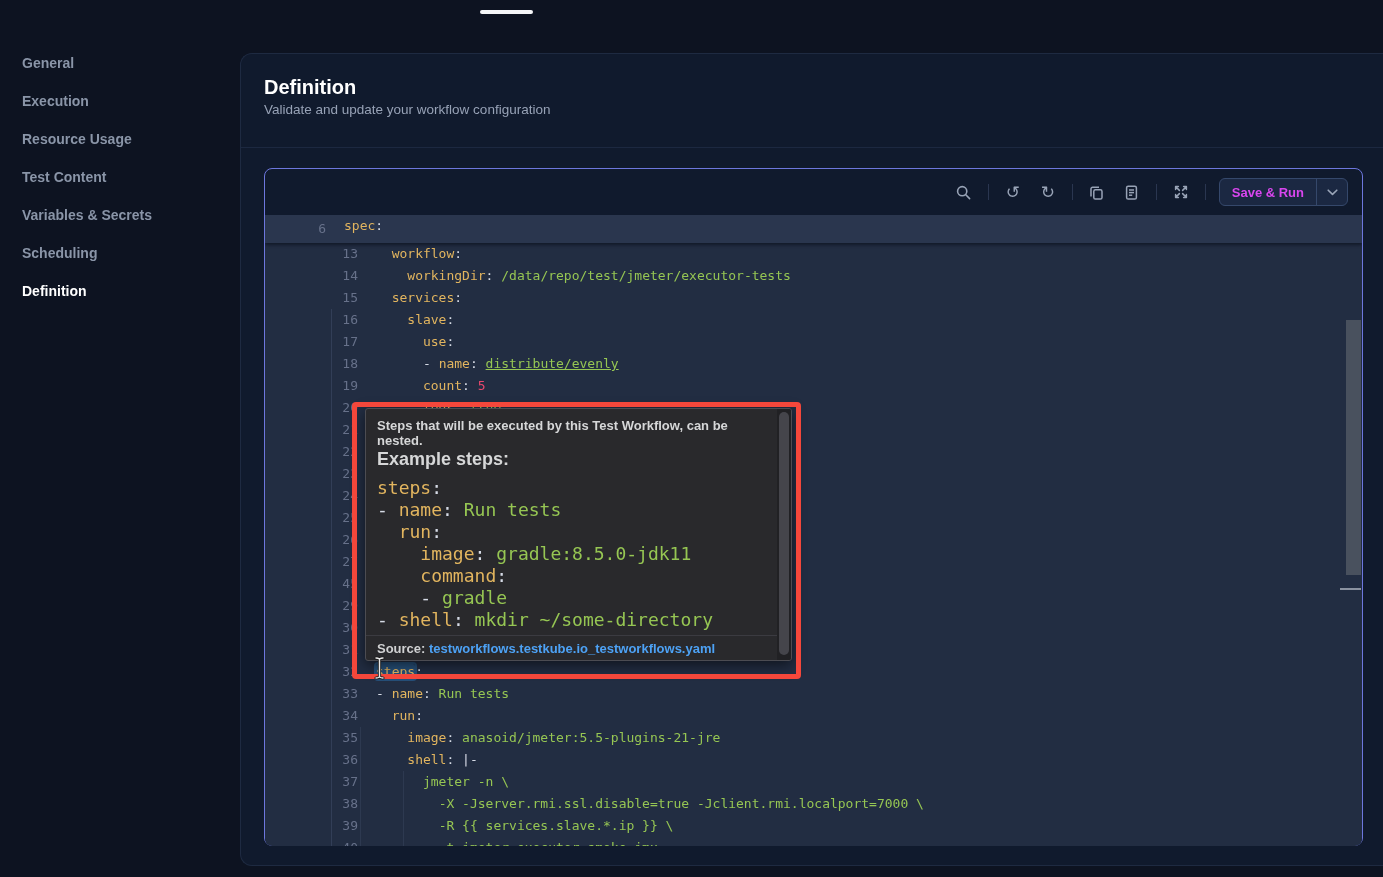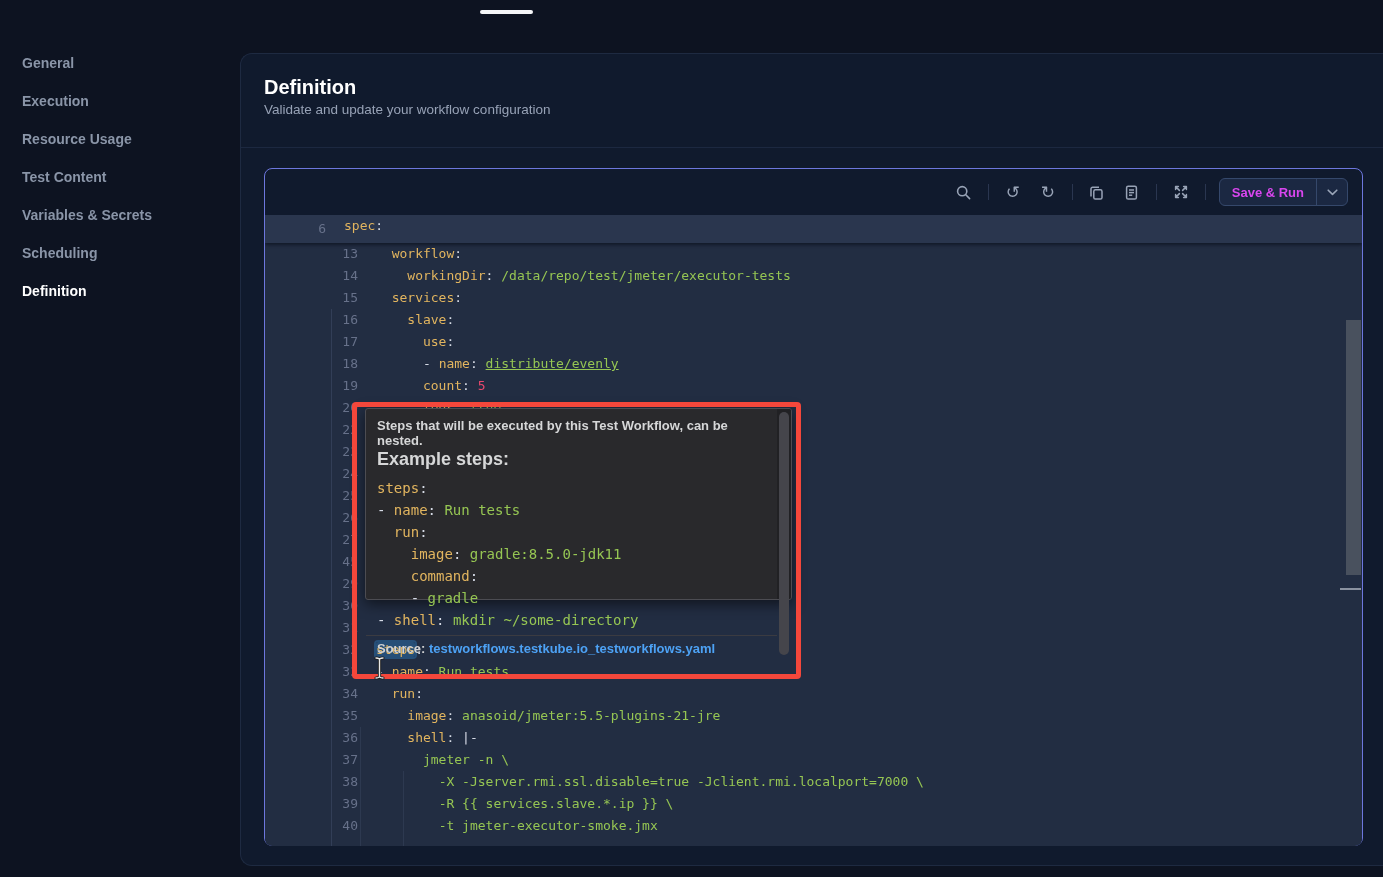--- a/index.html
+++ b/index.html
@@ -57,26 +57,26 @@
   .u { text-decoration:underline; cursor:pointer; }
   .hl { background:#264f78; border-radius:2px; box-shadow:0 0 0 2px #264f78; }
   .indent-guide { position:absolute; width:1px; background:#323e57; z-index:1; }
 
   
   .ed-scrollbar { position:absolute; right:0; top:0; width:18px; height:100%; z-index:4; }
   .ed-thumb { position:absolute; left:2px; top:105px; width:15px; height:255px; background:#49515e; cursor:pointer; }
   .ed-marker { position:absolute; left:-4px; top:373px; width:21px; height:2px; background:#8a92a0; }
 
   
-  .tooltip { position:absolute; left:365px; top:408px; width:427px; height:192px;
+  .tooltip { position:absolute; left:365px; top:408px; width:427px; height:253px;
     background:#29292c; border:1px solid #4c4c52; border-radius:3px;
     box-shadow:0 4px 14px rgba(0,0,0,.55); z-index:10; }
   .tt-desc { position:absolute; left:11px; top:9px; width:396px; font-size:13px; font-weight:700; color:#d6d7d8; }
   .tt-example { position:absolute; left:11px; top:40px; font-size:18px; font-weight:700; color:#d6d7d8; }
-  .tt-code { position:absolute; left:11px; top:68px; font-family:"DejaVu Sans Mono", monospace; font-size:14px; }
+  .tt-code { position:absolute; left:11px; top:68px; font-family:"DejaVu Sans Mono", monospace; font-size:18px; }
   .tt-code .crow { height:22px; line-height:22px; white-space:pre; display:block; }
   .tt-source { position:absolute; left:0; right:14px; top:226px; height:26px; border-top:1px solid #3b3b41;
     padding:5px 0 0 11px; font-size:13px; font-weight:700; color:#d0d1d2; }
   .tt-link { color:#4da2f5; cursor:pointer; font-weight:700; }
   .tt-scrollbar { position:absolute; right:0; top:0; width:14px; height:100%; background:#212124; border-radius:0 2px 2px 0; }
   .tt-thumb { position:absolute; left:2px; top:3px; width:10px; height:243px; background:#45454b; border-radius:5px; cursor:pointer; }
 
   
   .red-rect { position:absolute; left:352px; top:402px; width:449px; height:277px;
     border:5px solid #f4473b; border-radius:4px; z-index:20; pointer-events:none; }
@@ -192,20 +192,24 @@
             <span class="ln">18</span>
             <span class="ctext"><span>      </span><span class="p">- </span><span class="k">name</span><span class="p">:</span><span> </span><span class="g u">distribute/evenly</span></span>
           </div>
           <div class="crow">
             <span class="ln">19</span>
             <span class="ctext"><span>      </span><span class="k">count</span><span class="p">:</span><span> </span><span class="num">5</span></span>
           </div>
           <div class="crow">
             <span class="ln">20</span>
             <span class="ctext"><span>      </span><span class="k">logs</span><span class="p">:</span><span class="g"> true</span></span>
+          </div>
+          <div class="crow">
+            <span class="ln">21</span>
+            <span class="ctext"></span>
           </div>
           <div class="crow">
             <span class="ln">22</span>
             <span class="ctext"></span>
           </div>
           <div class="crow">
             <span class="ln">23</span>
             <span class="ctext"></span>
           </div>
           <div class="crow">

